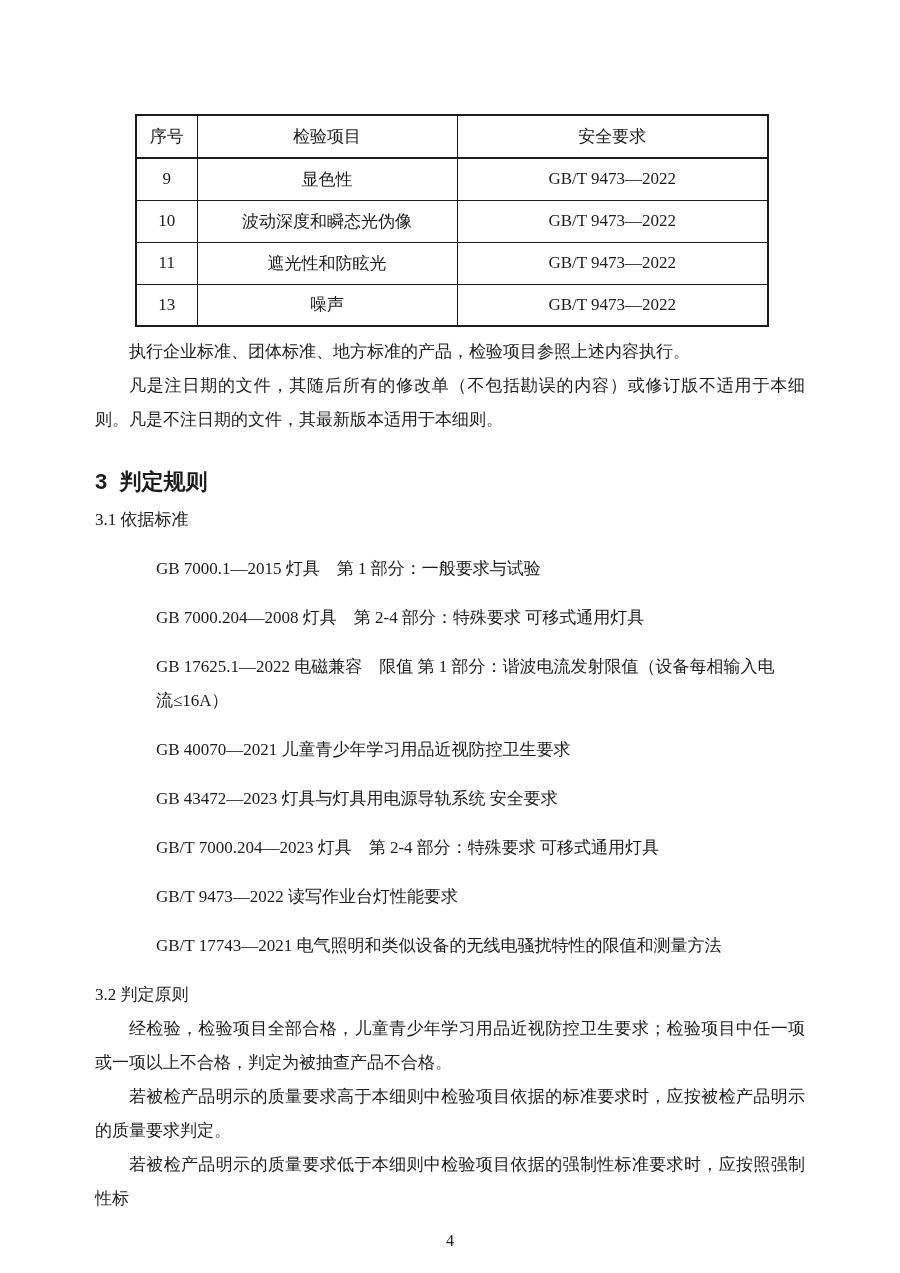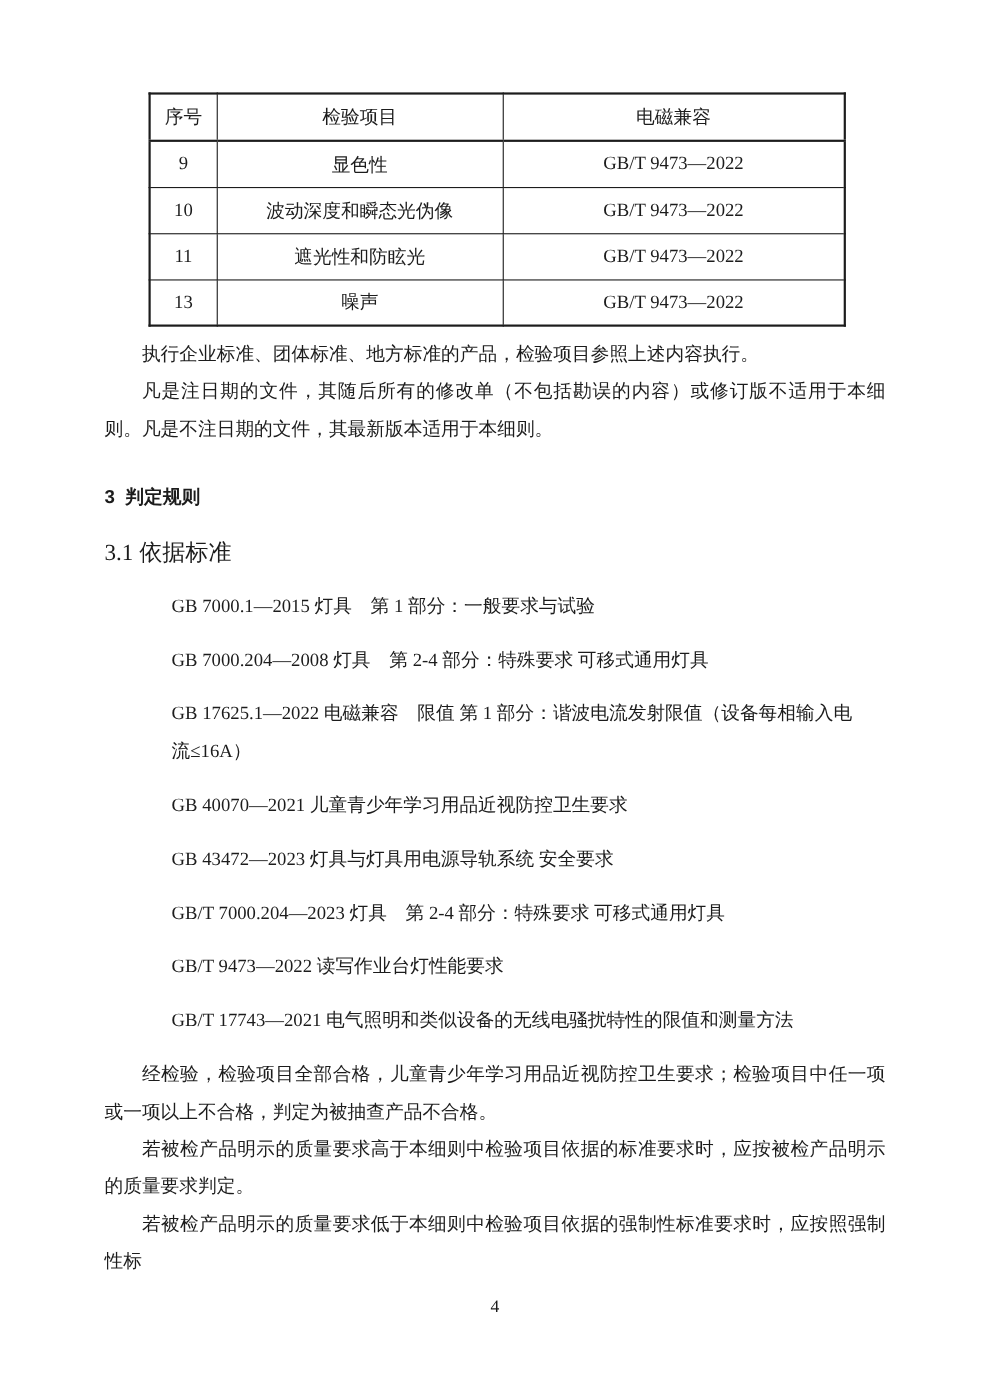--- a/index.html
+++ b/index.html
@@ -12,21 +12,21 @@
     height: 1273px;
     color: #1c1c1c;
     font-family: "Liberation Serif", "DejaVu Serif", serif;
     font-size: 17px;
     overflow: hidden;
   }
   .page {
     box-sizing: border-box;
     width: 900px;
     height: 1273px;
-    padding: 84px 95px 0 95px;
+    padding: 114px 95px 0 95px;
     background: #ffffff;
   }
   
   table.inspection {
     border-collapse: collapse;
     table-layout: fixed;
     width: 632px;
     margin-left: 40px;
     border: 2px solid #1c1c1c;
   }
@@ -50,28 +50,28 @@
     margin: 0;
     line-height: 34px;
     text-align: justify;
     white-space: pre-wrap;
   }
   .indent { text-indent: 2em; }
   .after-table { margin-top: 8px; }
   .h-sec {
     font-family: "Liberation Sans", "DejaVu Sans", sans-serif;
     font-weight: bold;
-    font-size: 17px;
+    font-size: 22px;
     line-height: 34px;
-    margin: 28px 0 16px 0;
+    margin: 28px 0 4px 0;
     white-space: pre-wrap;
   }
   .h-sub {
     font-weight: normal;
-    font-size: 21px;
+    font-size: 17px;
     line-height: 34px;
     margin: 0;
     white-space: pre-wrap;
   }
   .std {
     margin: 15px;
     line-height: 34px;
     padding-left: 46px;
     white-space: pre-wrap;
   }
@@ -90,21 +90,21 @@
   <table class="inspection">
     <colgroup>
       <col class="c-no">
         <col class="c-item">
         <col class="c-method">
     </colgroup>
     <thead>
       <tr>
         <th>序号</th>
         <th>检验项目</th>
-        <th>电磁兼容</th>
+        <th>安全要求</th>
       </tr>
     </thead>
     <tbody>
       <tr>
         <td>9</td>
         <td>显色性</td>
         <td>GB/T 9473—2022</td>
       </tr>
       <tr>
         <td>10</td>
@@ -134,19 +134,20 @@
     <p class="std">GB 7000.1—2015 灯具　第 1 部分：一般要求与试验</p>
     <p class="std">GB 7000.204—2008 灯具　第 2-4 部分：特殊要求 可移式通用灯具</p>
     <p class="std">GB 17625.1—2022 电磁兼容　限值 第 1 部分：谐波电流发射限值（设备每相输入电流≤16A）</p>
     <p class="std">GB 40070—2021 儿童青少年学习用品近视防控卫生要求</p>
     <p class="std">GB 43472—2023 灯具与灯具用电源导轨系统 安全要求</p>
     <p class="std">GB/T 7000.204—2023 灯具　第 2-4 部分：特殊要求 可移式通用灯具</p>
     <p class="std">GB/T 9473—2022 读写作业台灯性能要求</p>
     <p class="std">GB/T 17743—2021 电气照明和类似设备的无线电骚扰特性的限值和测量方法</p>
   </div>
 
+  <h3 class="h-sub">3.2 判定原则</h3>
   <p class="para indent">经检验，检验项目全部合格，儿童青少年学习用品近视防控卫生要求；检验项目中任一项或一项以上不合格，判定为被抽查产品不合格。</p>
   <p class="para indent">若被检产品明示的质量要求高于本细则中检验项目依据的标准要求时，应按被检产品明示的质量要求判定。</p>
   <p class="para indent">若被检产品明示的质量要求低于本细则中检验项目依据的强制性标准要求时，应按照强制性标</p>
 
   <div class="footer-pageno">4</div>
 
 </div>
 
 </body></html>

